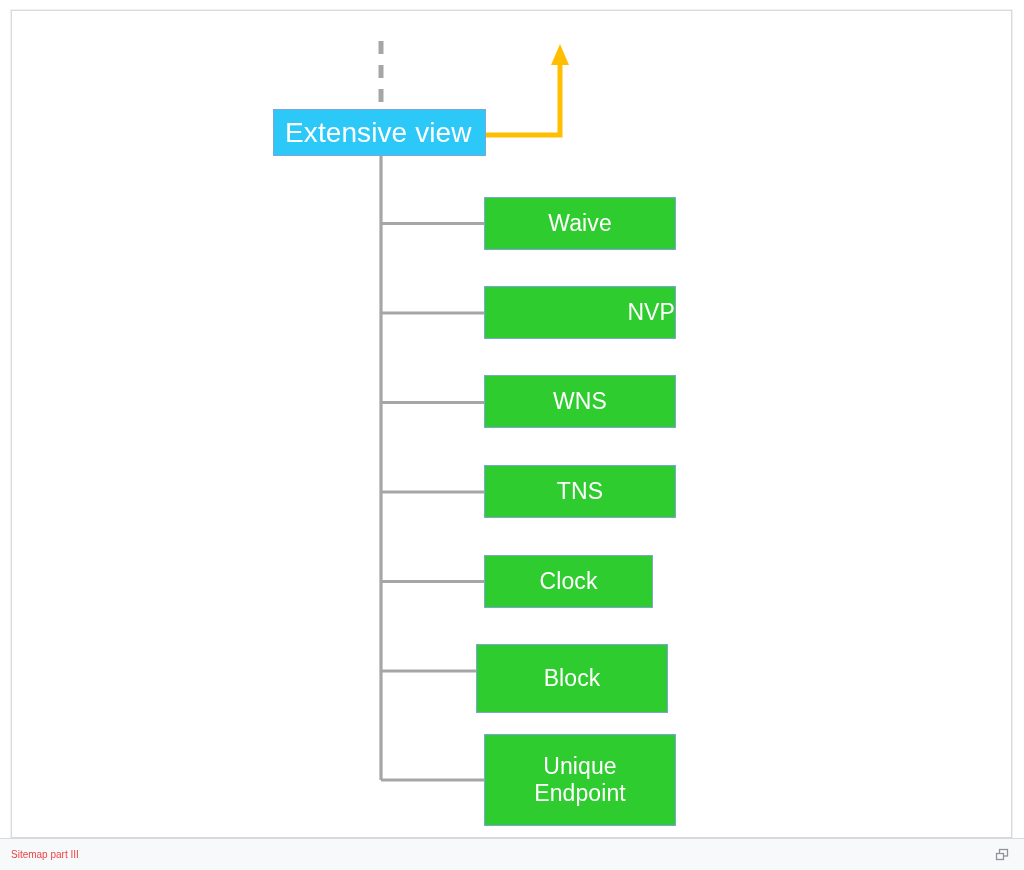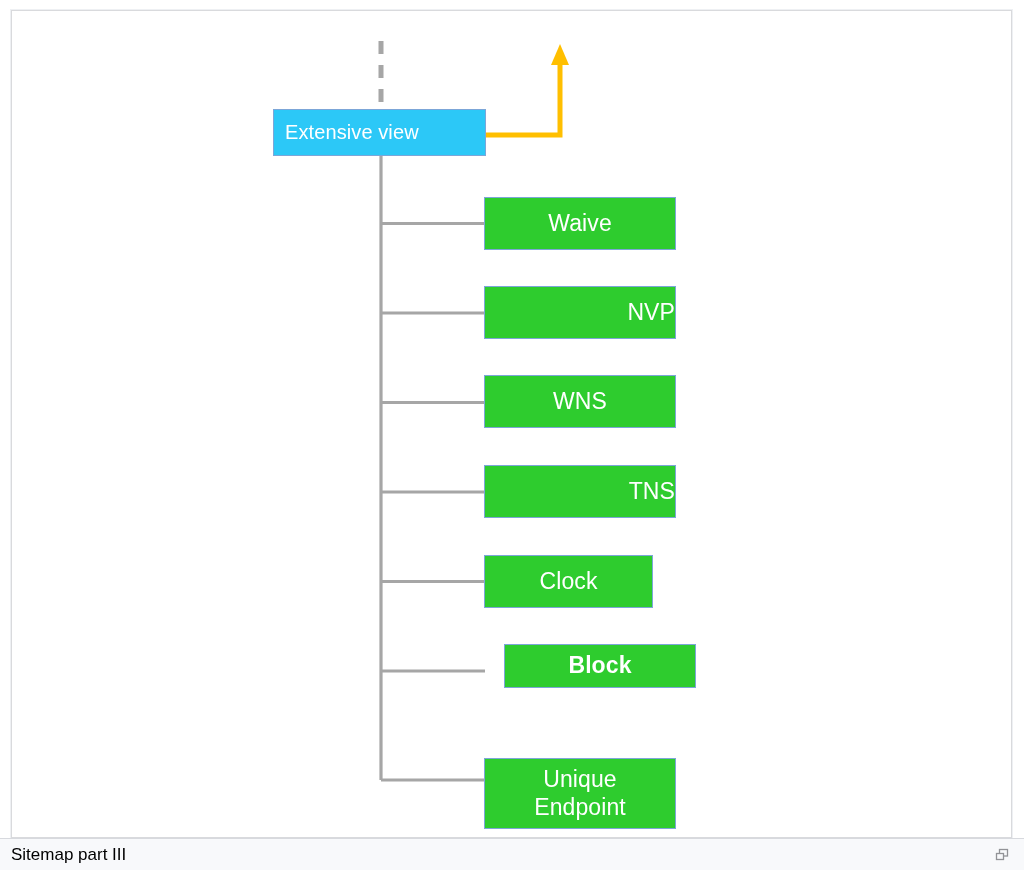--- a/index.html
+++ b/index.html
@@ -65,21 +65,21 @@
     text-align: center;
     color: #ffffff;
     line-height: 1.12;
     letter-spacing: 0.1px;
     user-select: none;
   }
 
   .node-root {
     background: #2CC8F7;
     border: 1px solid #7CA6D8;
-    font-size: 20px;
+    font-size: 28px;
     justify-content: flex-start;
     padding-left: 11px;
   }
 
   .node-leaf {
     background: #2ECC2E;
     border: 1px solid #7CA6D8;
     font-size: 23px;
   }
 
@@ -96,22 +96,22 @@
     height: 32px;
     background: #f8f9fb;
     border-top: 1px solid #d7d9de;
     box-sizing: border-box;
     display: flex;
     align-items: center;
   }
 
   #status-text {
     margin-left: 11px;
-    font-size: 17px;
-    color: #000000;
+    font-size: 10px;
+    color: #ef4444;
     font-family: "Liberation Sans", sans-serif;
     white-space: nowrap;
   }
 
   #status-right {
     margin-left: auto;
     margin-right: 14px;
     display: flex;
     align-items: center;
   }
@@ -161,33 +161,33 @@
       </div>
 
       <div class="node node-leaf" style="left:472px; top:275px; width:192px; height:53px;justify-content:flex-end;">
         <span>NVP</span>
       </div>
 
       <div class="node node-leaf" style="left:472px; top:364px; width:192px; height:53px;align-items:center;">
         <span>WNS</span>
       </div>
 
-      <div class="node node-leaf" style="left:472px; top:454px; width:192px; height:53px;justify-content:flex-end;">
+      <div class="node node-leaf" style="left:472px; top:454px; width:192px; height:53px;">
         <span>TNS</span>
       </div>
 
       <div class="node node-leaf" style="left:472px; top:544px; width:169px; height:53px;">
         <span>Clock</span>
       </div>
 
-      <div class="node node-leaf" style="left:492px; top:633px; width:192px; height:44px;font-weight:bold;">
+      <div class="node node-leaf" style="left:464px; top:633px; width:192px; height:69px;">
         <span>Block</span>
       </div>
 
-      <div class="node node-leaf two-line" style="left:472px; top:723px; width:192px; height:71px;margin-top:24px;">
+      <div class="node node-leaf two-line" style="left:472px; top:723px; width:192px; height:92px;">
         <span style="white-space:pre-line;">Unique
 Endpoint</span>
       </div>
 
     </div>
   </div>
 
   <div id="status-bar">
     <span id="status-text">Sitemap part III</span>
 

